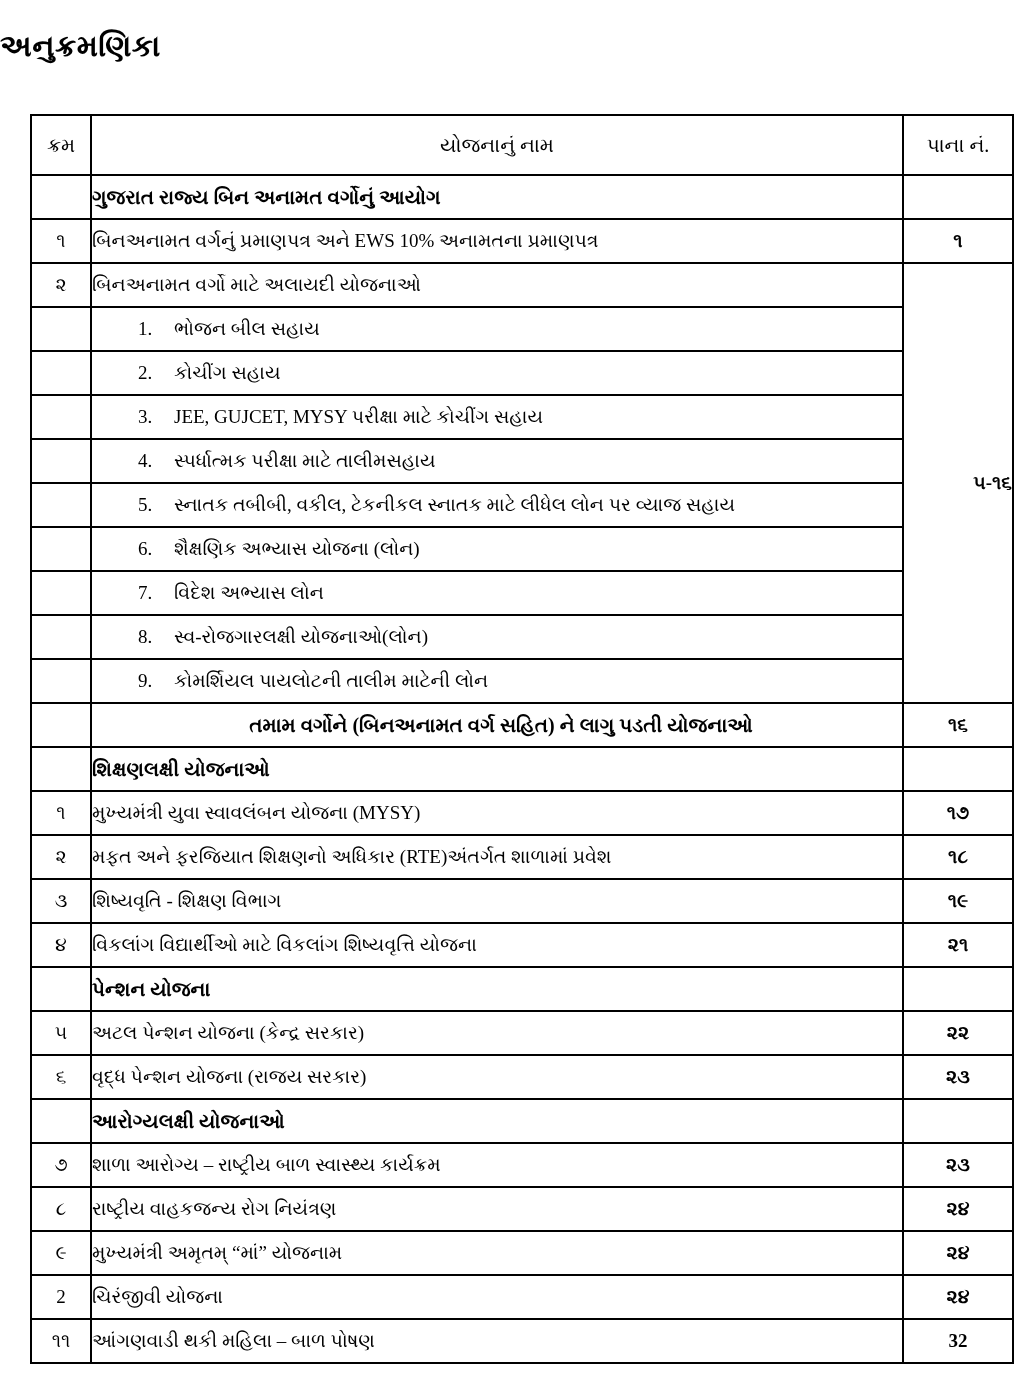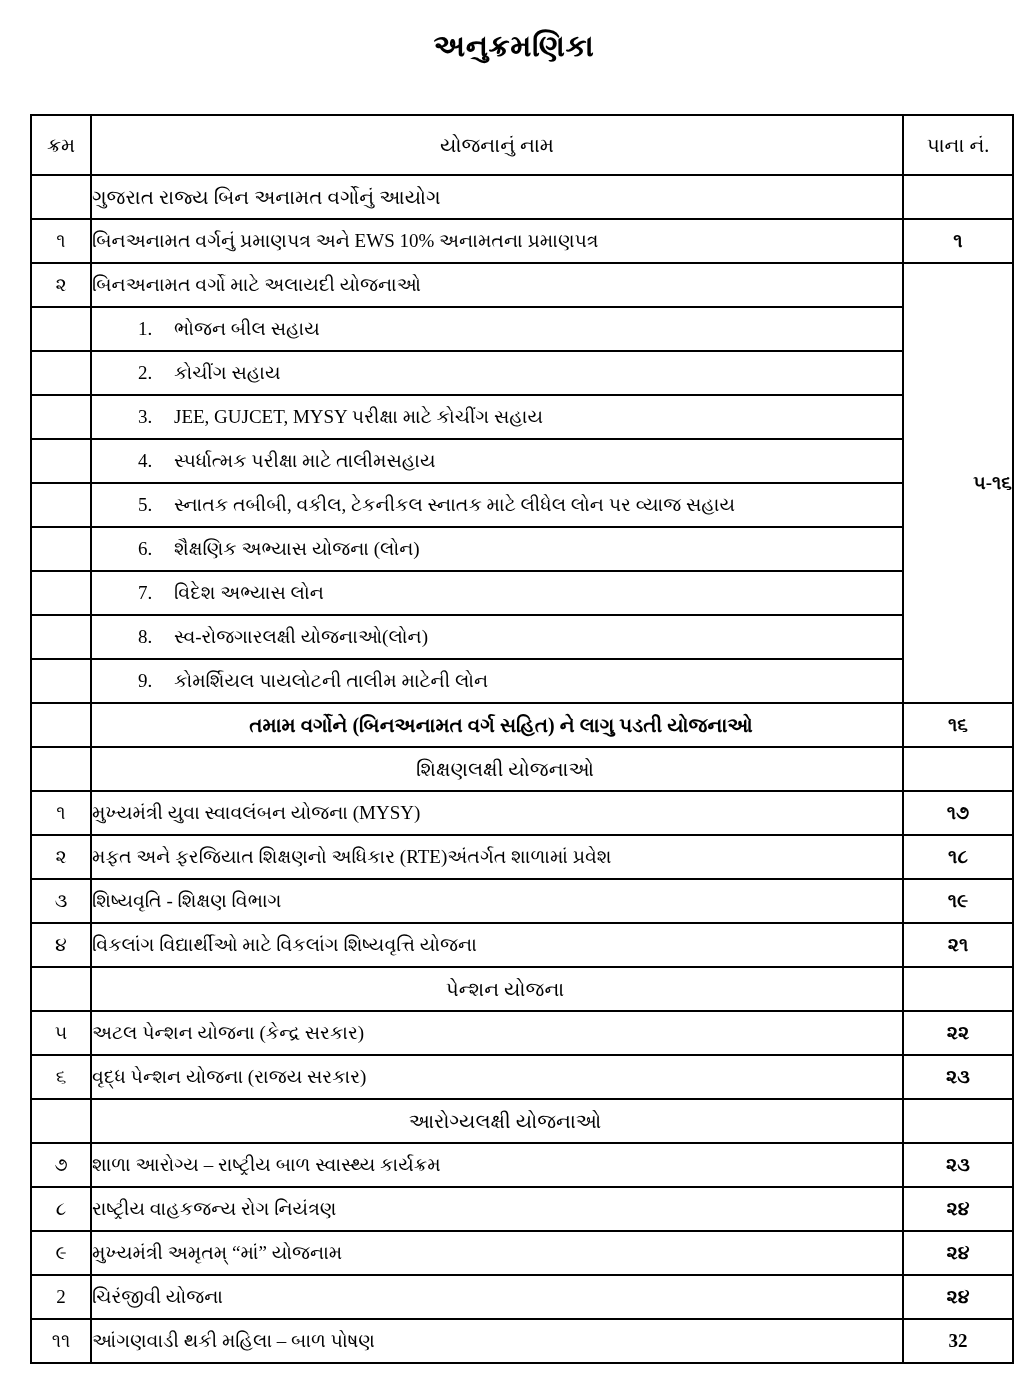--- a/index.html
+++ b/index.html
@@ -12,21 +12,21 @@
   .page {
     position: relative;
     width: 1028px;
     height: 1397px;
     background: #ffffff;
     box-sizing: border-box;
     padding-top: 26px;
   }
   .doc-title {
     margin: 0 0 48px 0;
-    text-align: center;
+    text-align: left;
     font-size: 30px;
     font-weight: bold;
     line-height: 40px;
     letter-spacing: 0.5px;
   }
   table.toc {
     border-collapse: collapse;
     table-layout: fixed;
     margin-left: 30px;
     width: 982px;
@@ -52,22 +52,22 @@
   td.serial { text-align: center; }
   td.name   { text-align: left; padding-left: 14px; padding-right: 8px; }
   td.page   { text-align: center; font-weight: bold; font-size: 18px; }
   td.page-span {
     text-align: right;
     vertical-align: top;
     padding-top: 11px;
     font-weight: bold;
     font-size: 18px;
   }
-  tr.section td.name { font-weight: normal; font-size: 20px; }
-  tr.section.centered td.name { text-align: center; padding-left: 16px; }
+  tr.section td.name { font-weight: bold; font-size: 20px; }
+  tr.section.centered td.name { padding-left: 0; }
   tr.allrow td.name { font-weight: bold; font-size: 20px; text-align: center; padding-left: 8px; }
   td.name .num {
     display: inline-block;
     min-width: 36px;
     margin-left: 46px;
     text-align: left;
   }
 </style>
 </head>
 <body>

